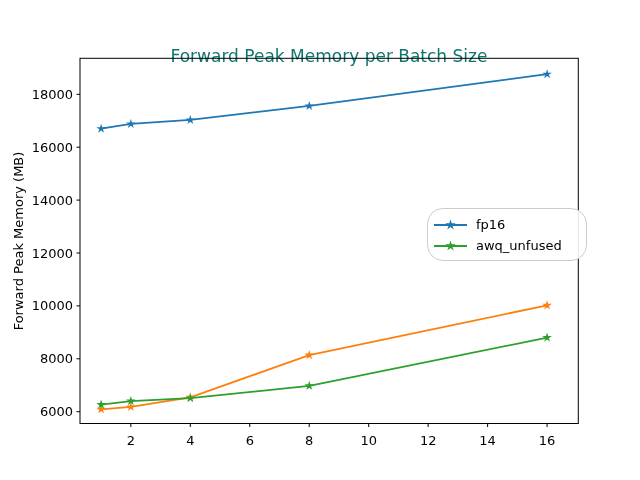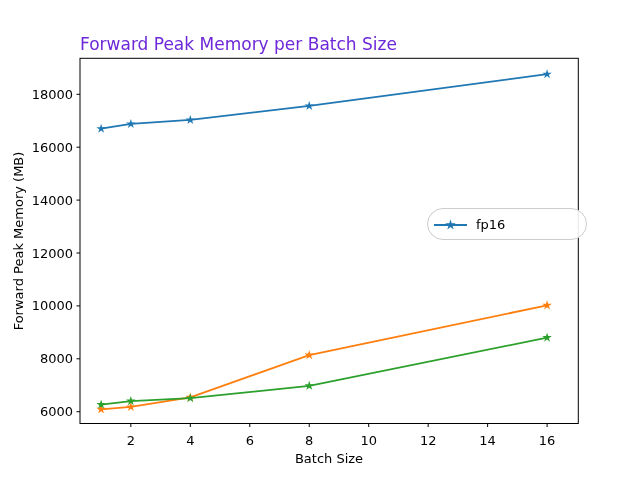--- a/index.html
+++ b/index.html
@@ -5,22 +5,22 @@
   html, body { margin: 0; padding: 0; background: #ffffff; }
   .figure {
     position: relative;
     width: 640px; height: 480px;
     background: #ffffff;
     font-family: "DejaVu Sans", "Liberation Sans", sans-serif;
     color: #000000;
     overflow: hidden;
   }
   .chart-title {
-    position: absolute; left: 80px; top: 34px; width: 498px;
-    text-align: left; font-size: 17px; color: #6d28d9;
+    position: absolute; left: 80px; top: 46px; width: 498px;
+    text-align: center; font-size: 17px; color: #0f766e;
   }
   .x-label {
     position: absolute; left: 80px; top: 451px; width: 498px;
     text-align: center; font-size: 13px; color: #000;
   }
   .y-label {
     position: absolute; left: 0; top: 0; width: 366px;
     transform: translate(11px, 424px) rotate(-90deg);
     transform-origin: 0 0;
     text-align: center; font-size: 13px; color: #000;
@@ -91,25 +91,31 @@
       <path d="M309.23,350.10L310.35,353.55L313.99,353.55L311.05,355.69L312.17,359.14L309.23,357.01L306.29,359.14L307.41,355.69L304.47,353.55L308.11,353.55Z" fill="#ff7f0e" stroke="none"></path>
       <path d="M547.08,300.37L548.20,303.83L551.84,303.83L548.90,305.96L550.02,309.42L547.08,307.28L544.14,309.42L545.27,305.96L542.33,303.83L545.96,303.83Z" fill="#ff7f0e" stroke="none"></path>
       <polyline points="101.11,404.56 130.84,401.12 190.30,398.21 309.23,385.78 547.08,337.64" fill="none" stroke="#2ca02c" stroke-width="1.8" stroke-linecap="round"></polyline>
       <path d="M101.11,399.56L102.23,403.02L105.86,403.02L102.93,405.15L104.05,408.61L101.11,406.47L98.17,408.61L99.29,405.15L96.35,403.02L99.99,403.02Z" fill="#2ca02c" stroke="none"></path>
       <path d="M130.84,396.12L131.96,399.58L135.60,399.58L132.66,401.71L133.78,405.17L130.84,403.03L127.90,405.17L129.02,401.71L126.09,399.58L129.72,399.58Z" fill="#2ca02c" stroke="none"></path>
       <path d="M190.30,393.21L191.43,396.67L195.06,396.67L192.12,398.80L193.24,402.26L190.30,400.12L187.36,402.26L188.49,398.80L185.55,396.67L189.18,396.67Z" fill="#2ca02c" stroke="none"></path>
       <path d="M309.23,380.78L310.35,384.24L313.99,384.24L311.05,386.37L312.17,389.83L309.23,387.69L306.29,389.83L307.41,386.37L304.47,384.24L308.11,384.24Z" fill="#2ca02c" stroke="none"></path>
       <path d="M547.08,332.64L548.20,336.10L551.84,336.10L548.90,338.23L550.02,341.69L547.08,339.55L544.14,341.69L545.27,338.23L542.33,336.10L545.96,336.10Z" fill="#2ca02c" stroke="none"></path>
     </svg>
 
-  <div class="x-label">Batch Size</div>
 
   <div class="legend">
     <div class="legend-row">
       <svg class="legend-swatch" viewBox="0 0 33 14">
           <line x1="0" y1="7" x2="33" y2="7" stroke="#1f77b4" stroke-width="1.8"></line>
           <path d="M16.50,1.50L17.73,5.30L21.73,5.30L18.50,7.65L19.73,11.45L16.50,9.10L13.27,11.45L14.50,7.65L11.27,5.30L15.27,5.30Z" fill="#1f77b4"></path>
         </svg>
       <span class="legend-label">fp16</span>
     </div>
+    <div class="legend-row">
+      <svg class="legend-swatch" viewBox="0 0 33 14">
+          <line x1="0" y1="7" x2="33" y2="7" stroke="#2ca02c" stroke-width="1.8"></line>
+          <path d="M16.50,1.50L17.73,5.30L21.73,5.30L18.50,7.65L19.73,11.45L16.50,9.10L13.27,11.45L14.50,7.65L11.27,5.30L15.27,5.30Z" fill="#2ca02c"></path>
+        </svg>
+      <span class="legend-label">awq_unfused</span>
+    </div>
   </div>
 
 </div>
 
 </body></html>

